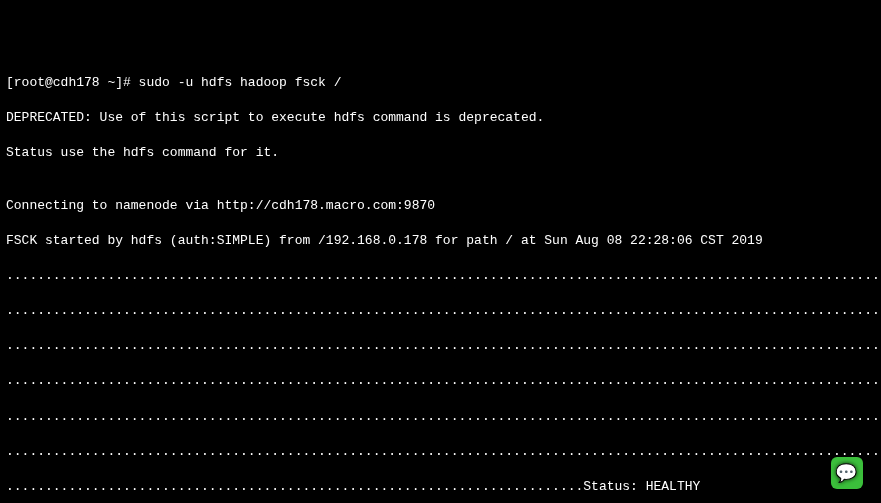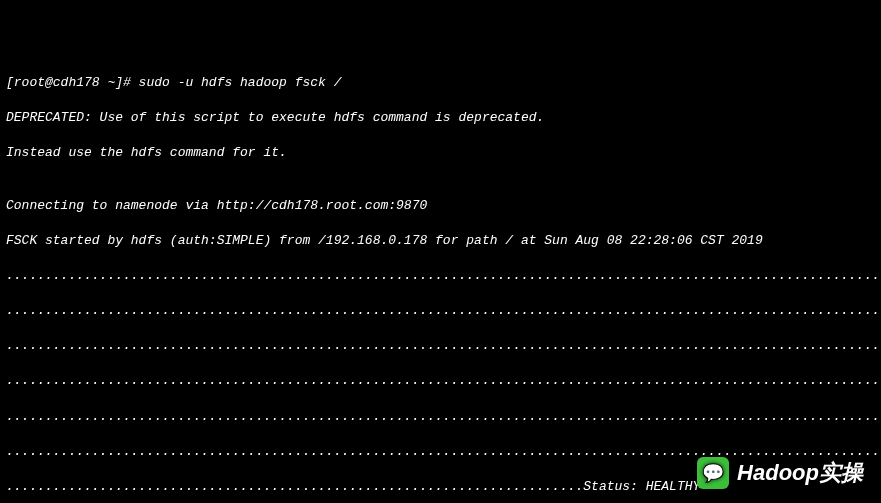--- a/index.html
+++ b/index.html
@@ -1,15 +1,15 @@
 <!DOCTYPE html>
 <html><head>
 <meta charset="utf-8">
 <style>
-  * { margin: 0; padding: 0; box-sizing: border-box; font-style: italic; }
+  * { margin: 0; padding: 0; box-sizing: border-box; }
   body {
     background: #000;
     color: #fff;
     font-family: "Consolas", "Menlo", "Courier New", monospace;
     font-size: 13px;
     line-height: 1.35;
     width: 881px;
     height: 503px;
     padding: 4px 6px;
     white-space: pre;
@@ -45,23 +45,23 @@
     font-style:normal;
   }
 </style>
 </head>
 <body>
 
 
 
 <span class="line">[root@cdh178 ~]# sudo -u hdfs hadoop fsck /</span>
 <span class="line">DEPRECATED: Use of this script to execute hdfs command is deprecated.</span>
-<span class="line">Instead use the hdfs command for it.</span>
+<span class="line">Status use the hdfs command for it.</span>
 <span class="line"></span>
-<span class="line">Connecting to namenode via http://cdh178.root.com:9870</span>
+<span class="line">Connecting to namenode via http://cdh178.macro.com:9870</span>
 <span class="line">FSCK started by hdfs (auth:SIMPLE) from /192.168.0.178 for path / at Sun Aug 08 22:28:06 CST 2019</span>
 <span class="line">..................................................................................................................</span>
 <span class="line">..................................................................................................................</span>
 <span class="line">..................................................................................................................</span>
 <span class="line">..................................................................................................................</span>
 <span class="line">..................................................................................................................</span>
 <span class="line">..................................................................................................................</span>
 <span class="line">..........................................................................Status: HEALTHY</span>
 
 
@@ -79,17 +79,16 @@
 
 
 
 <span class="line"></span>
 <span class="line"></span>
 
 
 
 <div class="watermark">
   <div class="wm-icon">💬</div>
-  <span>Hadoop实操</span>
 </div>
 
 
 
 
 </body></html>

